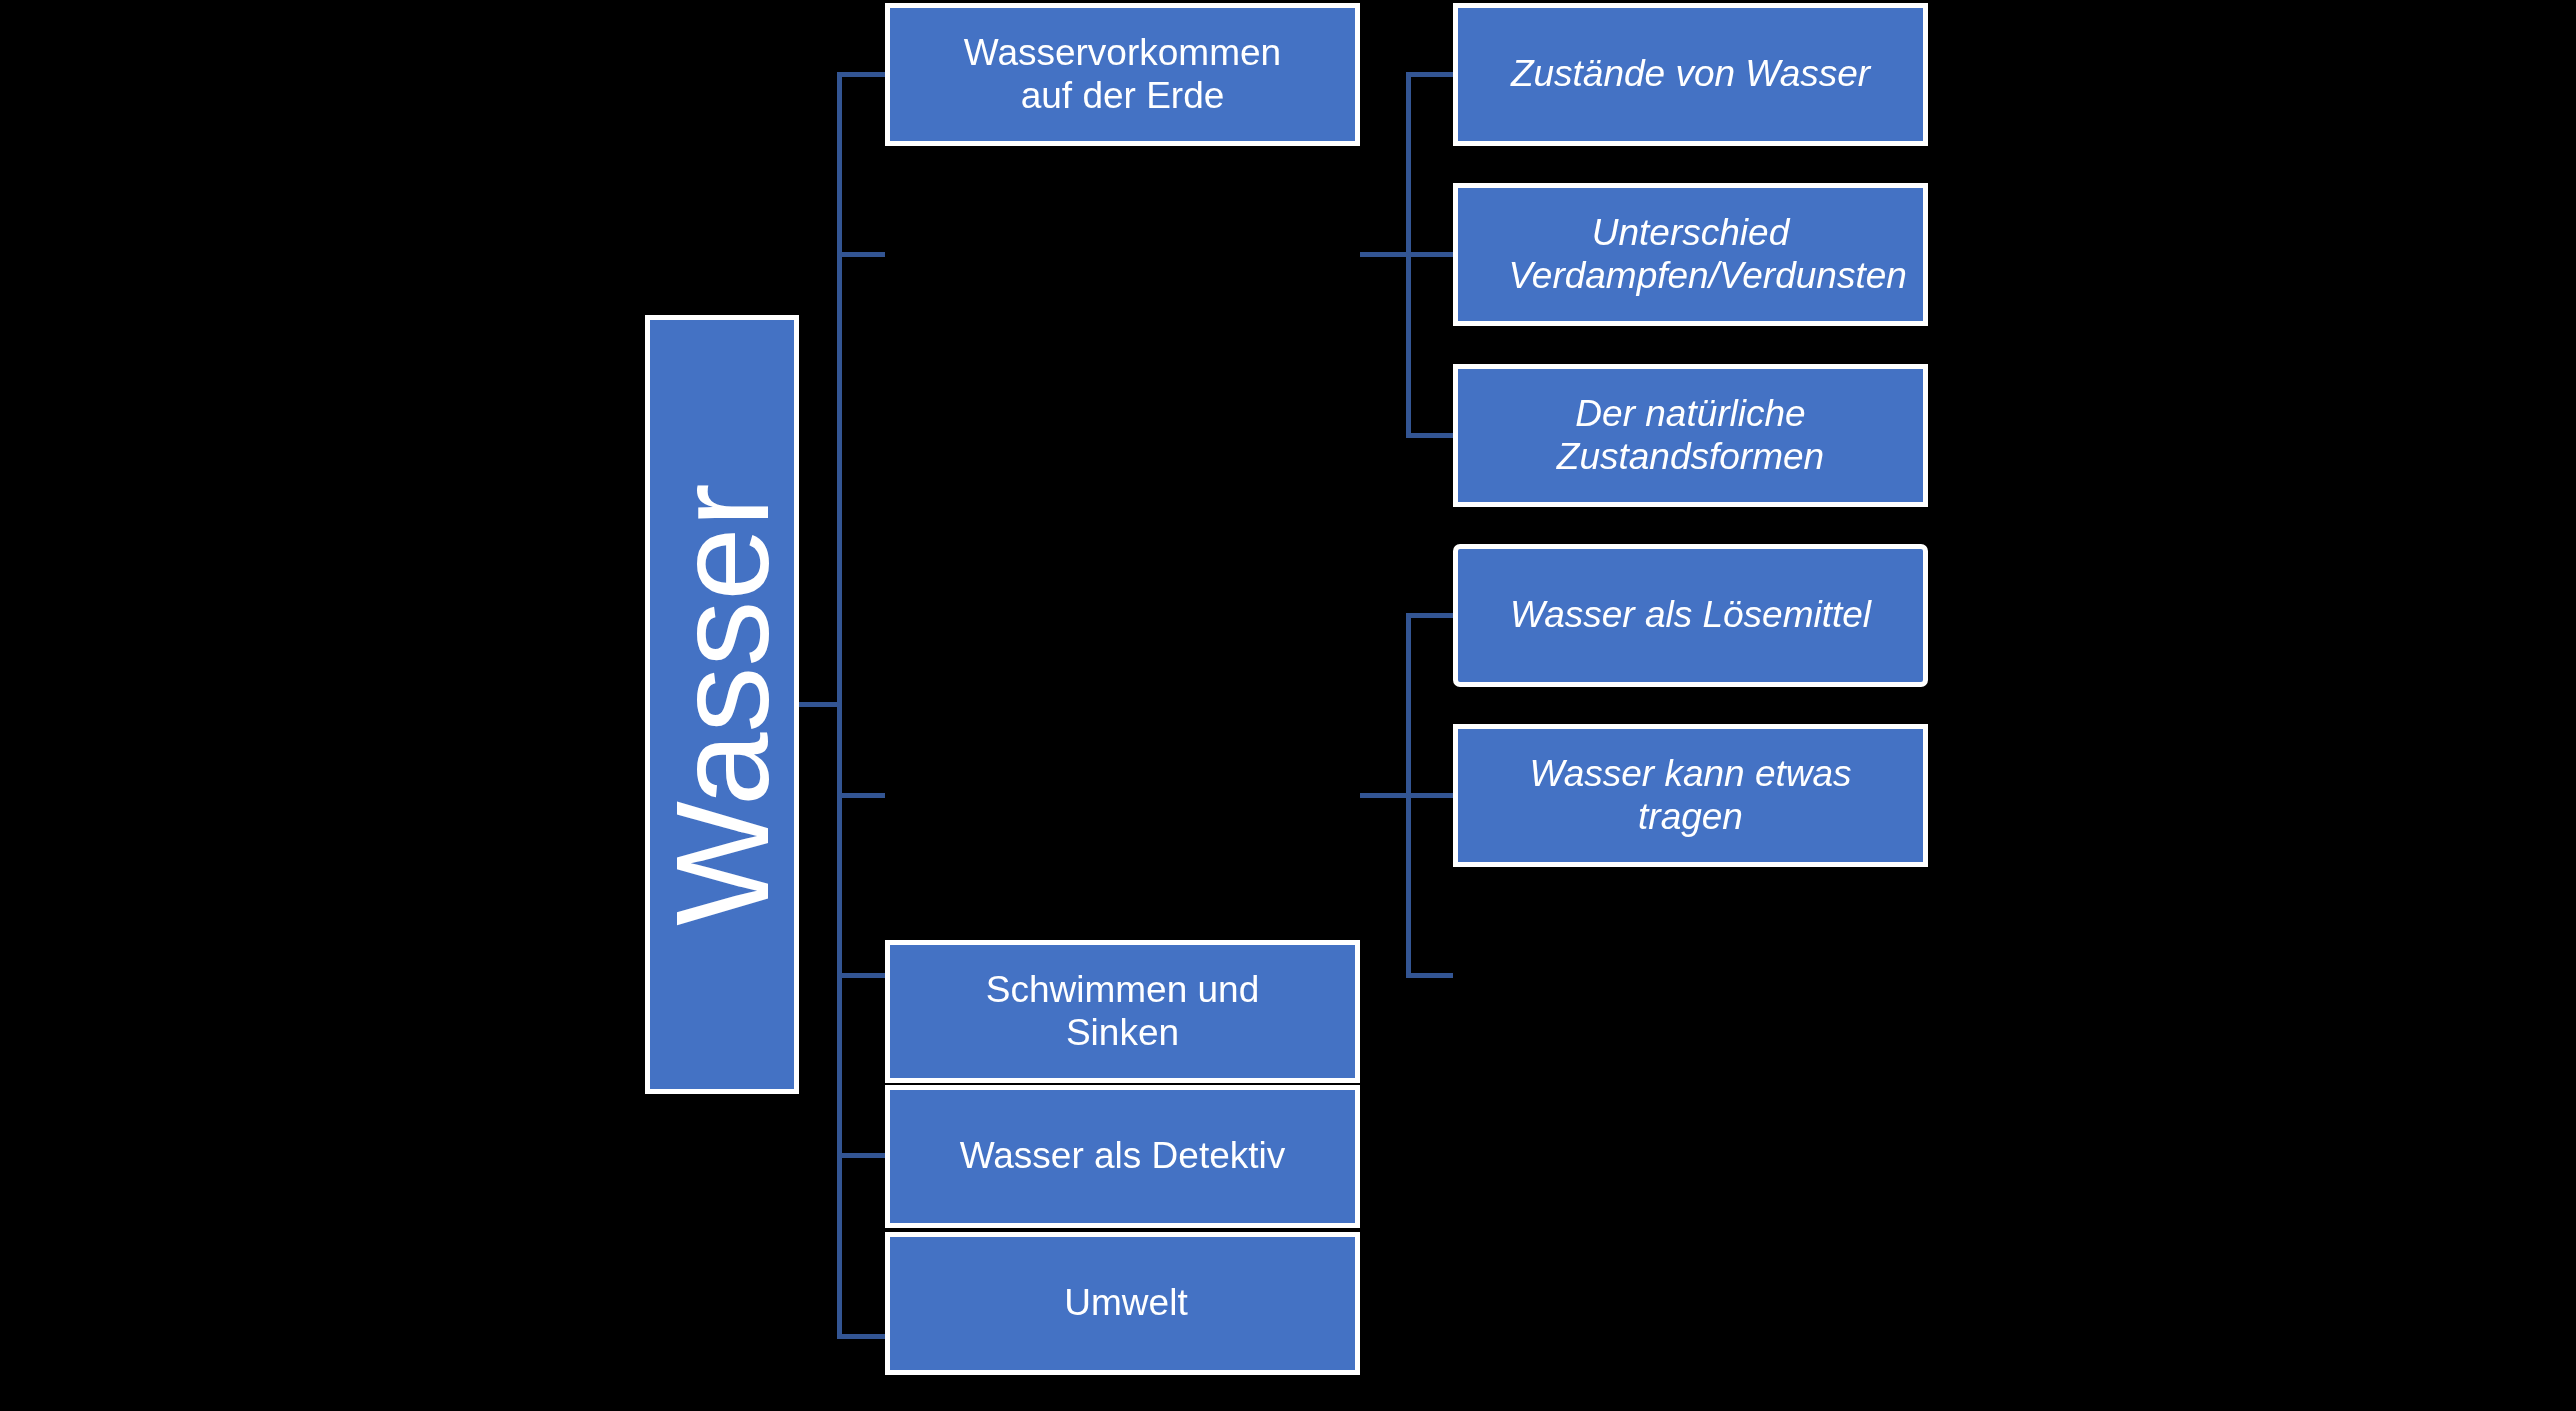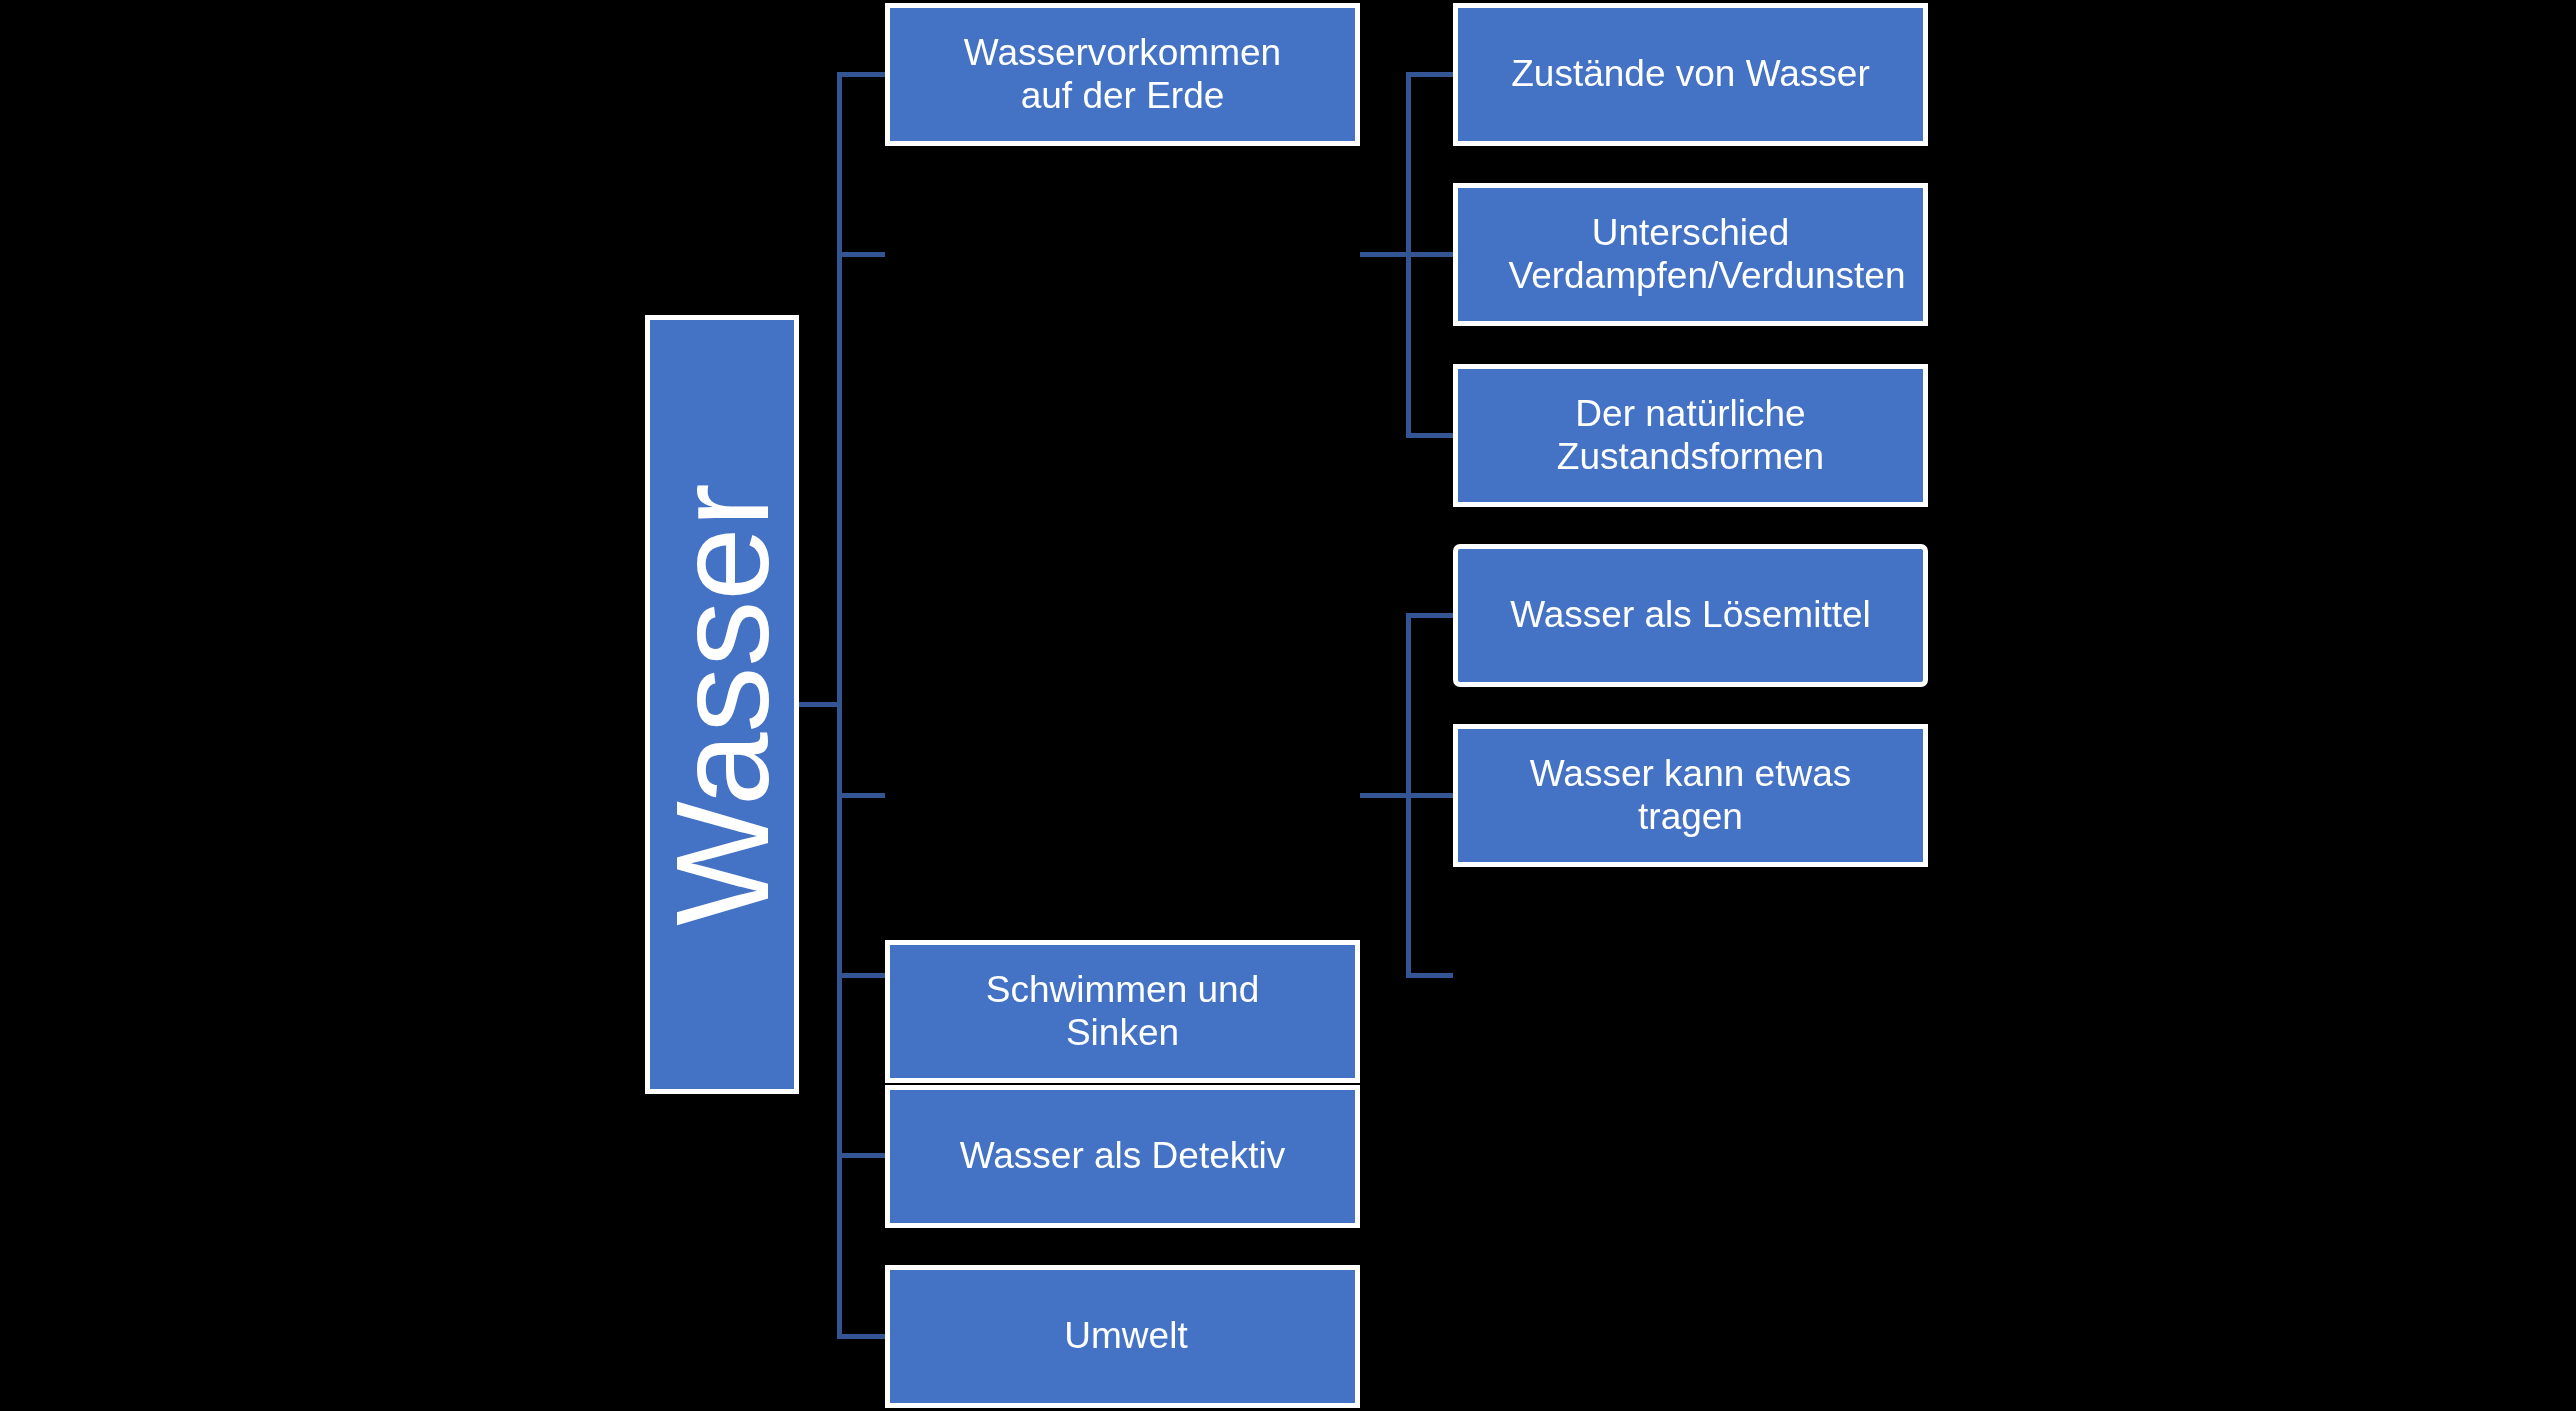--- a/index.html
+++ b/index.html
@@ -30,29 +30,29 @@
     font-size: 37px;
     line-height: 1.16;
     text-align: center;
     width: 364px;
   }
   .node-mid, .node-right {
     width: 475px;
     height: 143px;
   }
   .node-mid   { left: 885px; align-items: center; }
-  .node-right { left: 1453px; }
+  .node-right { left: 1453px; font-style: italic; }
   .row1 { top: 3.2px; }
   .row2 { top: 183px; }
   .row3 { top: 364px; }
   .row4 { top: 544px; border-radius: 7px; }
   .row5 { top: 724px; }
   .row6 { top: 940px; }
   .row7 { top: 1085px; }
-  .row8 { top: 1265px; padding-left: 7px; }
+  .row8 { top: 1232px; padding-left: 7px; }
   #root-node {
     left: 645px;
     top: 315px;
     width: 154px;
     height: 779px;
   }
   #root-node .label-root {
     color: #FFFFFF;
     font-size: 132px;
     white-space: nowrap;

